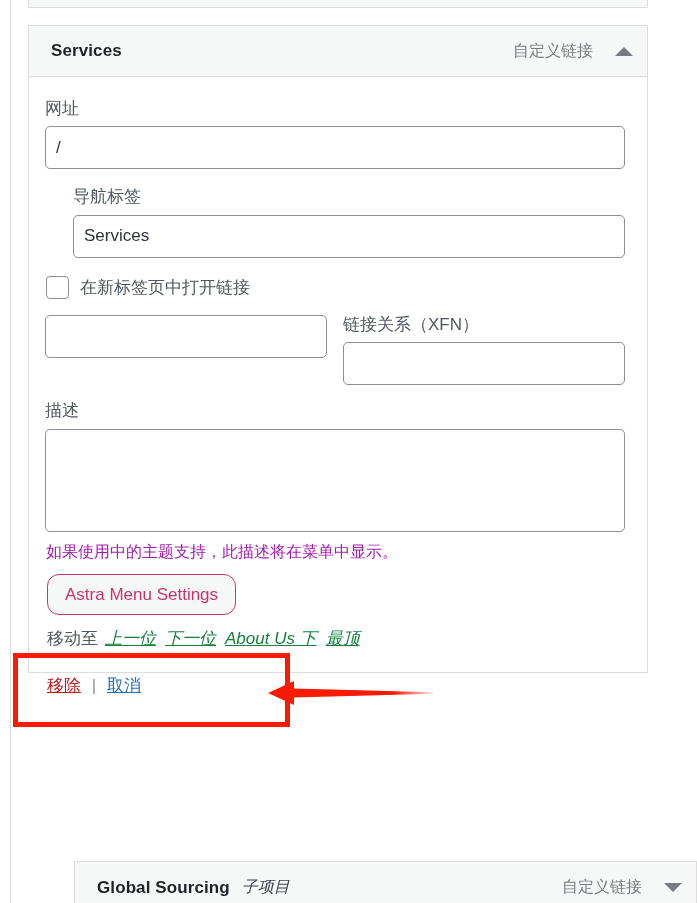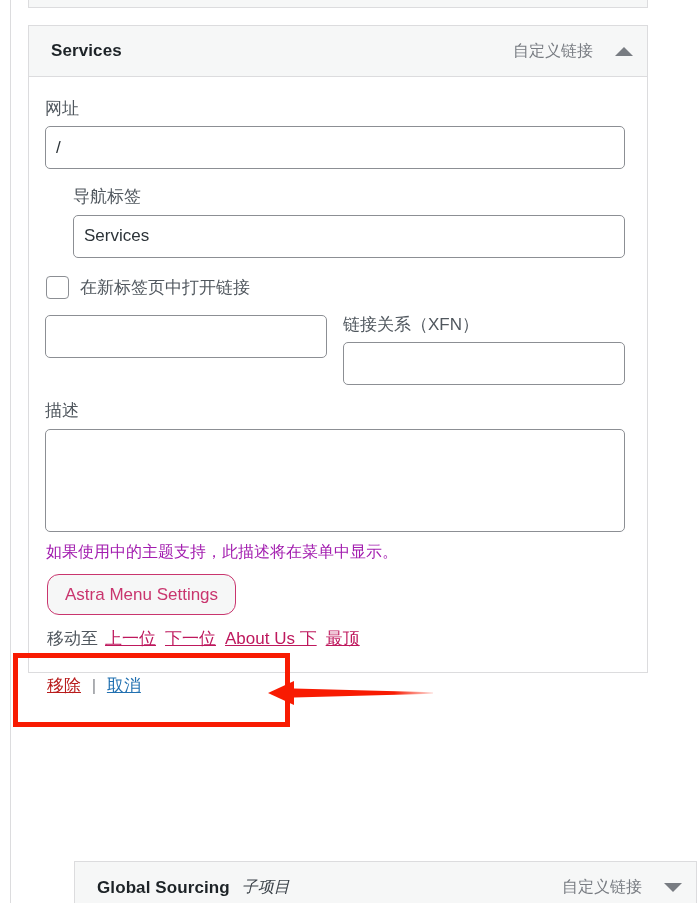--- a/index.html
+++ b/index.html
@@ -163,23 +163,24 @@
     cursor: pointer;
     line-height: 1;
   }
 
   .move-row {
     margin: 12px 0 0 2px;
     font-size: 17px;
     color: #50575e;
   }
   .move-row a {
-    color: #be185d;
+    color: #15803d;
     text-decoration: underline;
     margin-left: 7px;
+    font-style: italic;
   }
   .move-row a + a { margin-left: 9px; }
 
   .rm-row {
     margin: 24px 0 0 2px;
     font-size: 17px;
     color: #787c82;
   }
   .rm-row a.remove {
     color: #b91c1c;

